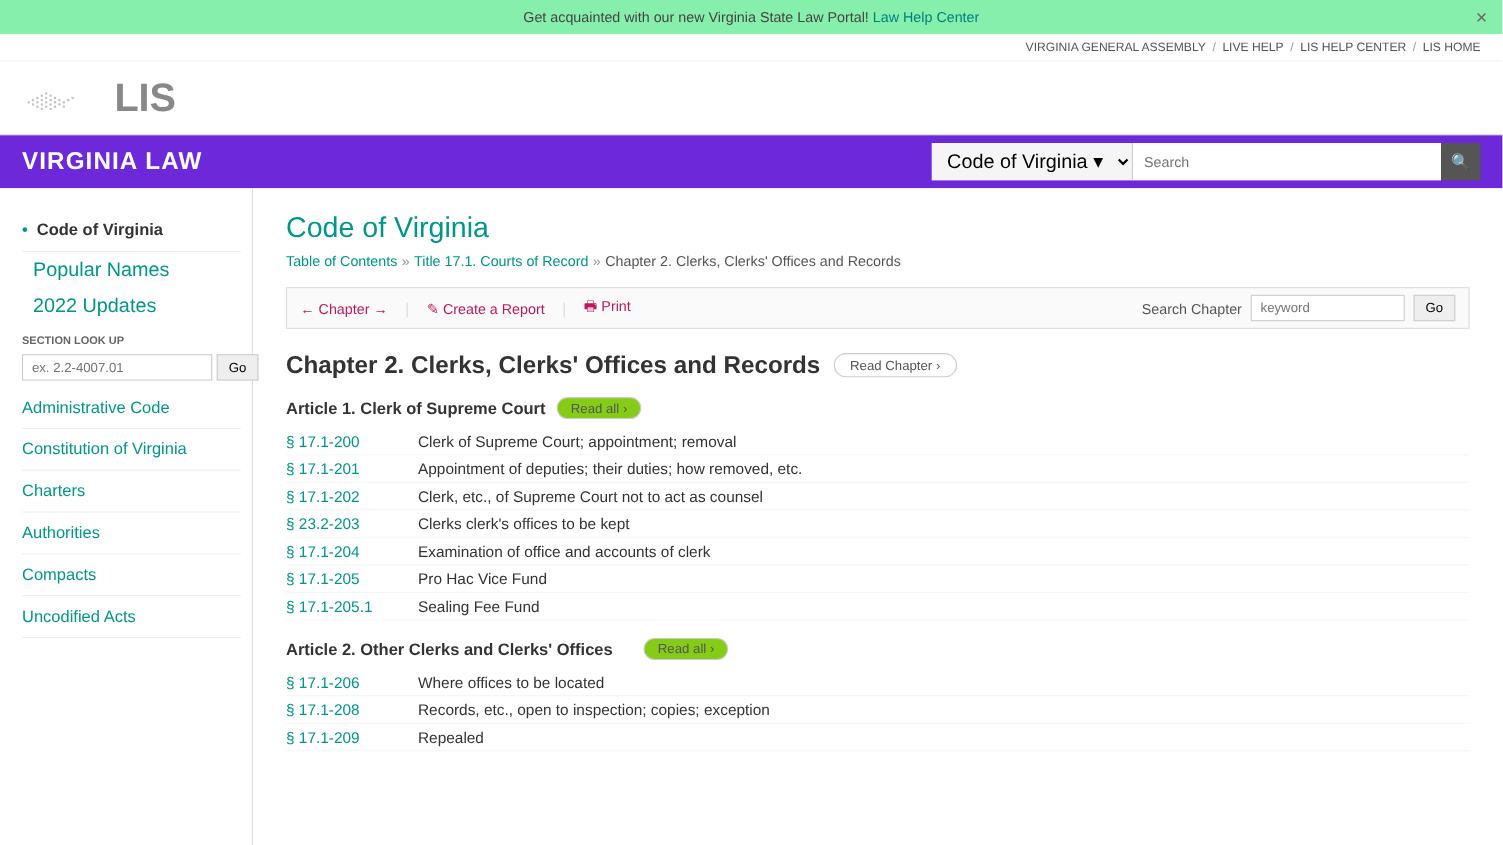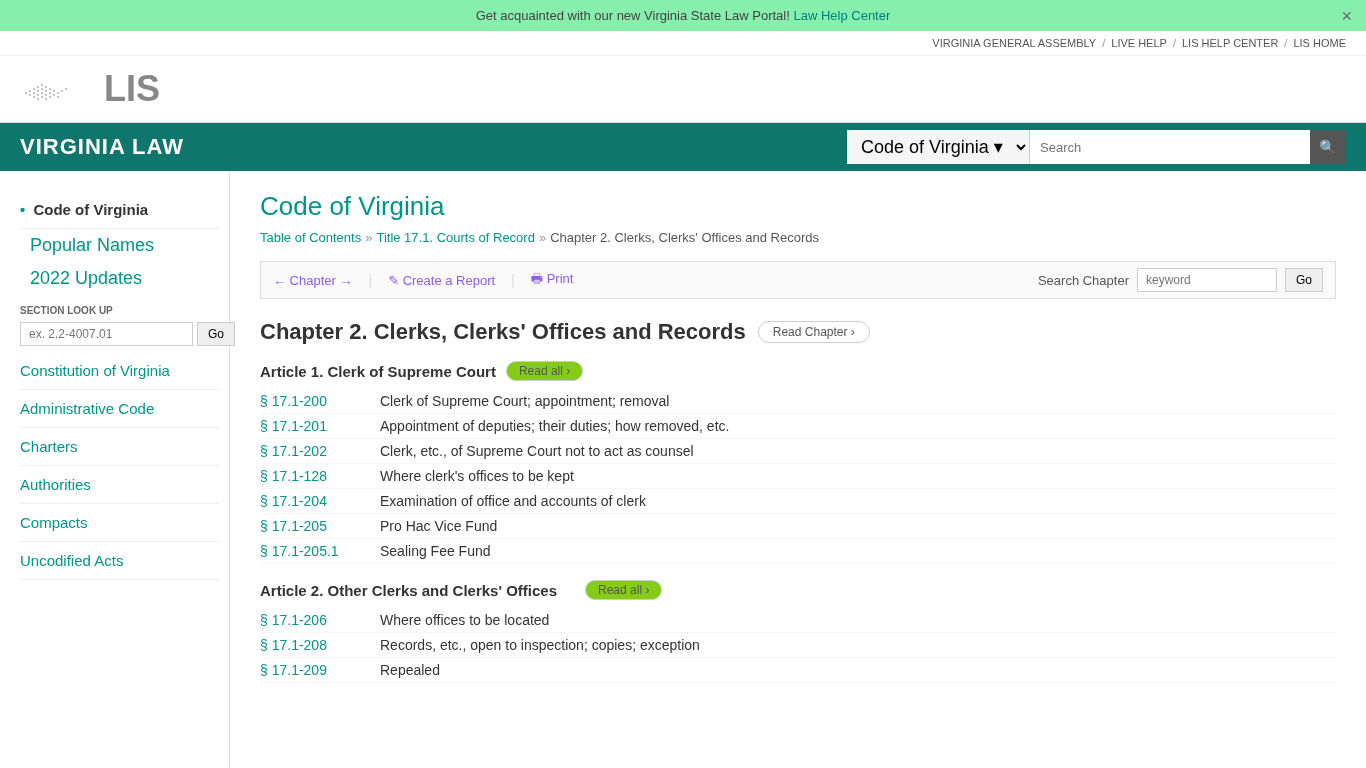--- a/index.html
+++ b/index.html
@@ -59,21 +59,21 @@
     }
     .logo-text {
       font-size: 36px;
       font-weight: bold;
       color: #888;
       margin-left: 4px;
     }
 
     
     .nav-bar {
-      background: #0f766e;
+      background: #6d28d9;
       display: flex;
       align-items: center;
       padding: 0 20px;
       height: 48px;
     }
     .nav-bar-title {
       color: #fff;
       font-size: 22px;
       font-weight: bold;
       letter-spacing: 1px;
@@ -209,21 +209,21 @@
     .chapter-toolbar {
       display: flex;
       align-items: center;
       border: 1px solid #ddd;
       padding: 6px 12px;
       margin-bottom: 20px;
       gap: 16px;
       background: #fafafa;
     }
     .chapter-nav-btn {
-      color: #8b5cf6;
+      color: #be185d;
       text-decoration: none;
       font-size: 13px;
       cursor: pointer;
       background: none;
       border: none;
       padding: 0;
     }
     .toolbar-sep { color: #ddd; }
     .toolbar-right {
       margin-left: auto;
@@ -390,24 +390,24 @@
     </div>
     <div class="section-lookup">
       <label>SECTION LOOK UP</label>
       <div class="section-lookup-row">
         <input type="text" class="section-lookup-input" placeholder="ex. 2.2-4007.01" style="">
         <button class="section-lookup-go">Go</button>
       </div>
     </div>
 
     <div class="sidebar-item">
+      <a href="#">Administrative Code</a>
+    </div>
+    <div class="sidebar-item">
       <a href="#">Constitution of Virginia</a>
-    </div>
-    <div class="sidebar-item">
-      <a href="#">Administrative Code</a>
     </div>
     <div class="sidebar-item">
       <a href="#">Charters</a>
     </div>
     <div class="sidebar-item">
       <a href="#">Authorities</a>
     </div>
     <div class="sidebar-item">
       <a href="#">Compacts</a>
     </div>
@@ -460,22 +460,22 @@
     </div>
     <div class="section-row">
       <a href="#" class="section-link">§ 17.1-201</a>
       <span class="section-desc">Appointment of deputies; their duties; how removed, etc.</span>
     </div>
     <div class="section-row">
       <a href="#" class="section-link">§ 17.1-202</a>
       <span class="section-desc">Clerk, etc., of Supreme Court not to act as counsel</span>
     </div>
     <div class="section-row">
-      <a href="#" class="section-link">§ 17.1-128</a>
-      <span class="section-desc">Where clerk's offices to be kept</span>
+      <a href="#" class="section-link">§ 23.2-203</a>
+      <span class="section-desc">Clerks clerk's offices to be kept</span>
     </div>
     <div class="section-row">
       <a href="#" class="section-link">§ 17.1-204</a>
       <span class="section-desc">Examination of office and accounts of clerk</span>
     </div>
     <div class="section-row">
       <a href="#" class="section-link">§ 17.1-205</a>
       <span class="section-desc">Pro Hac Vice Fund</span>
     </div>
     <div class="section-row">

